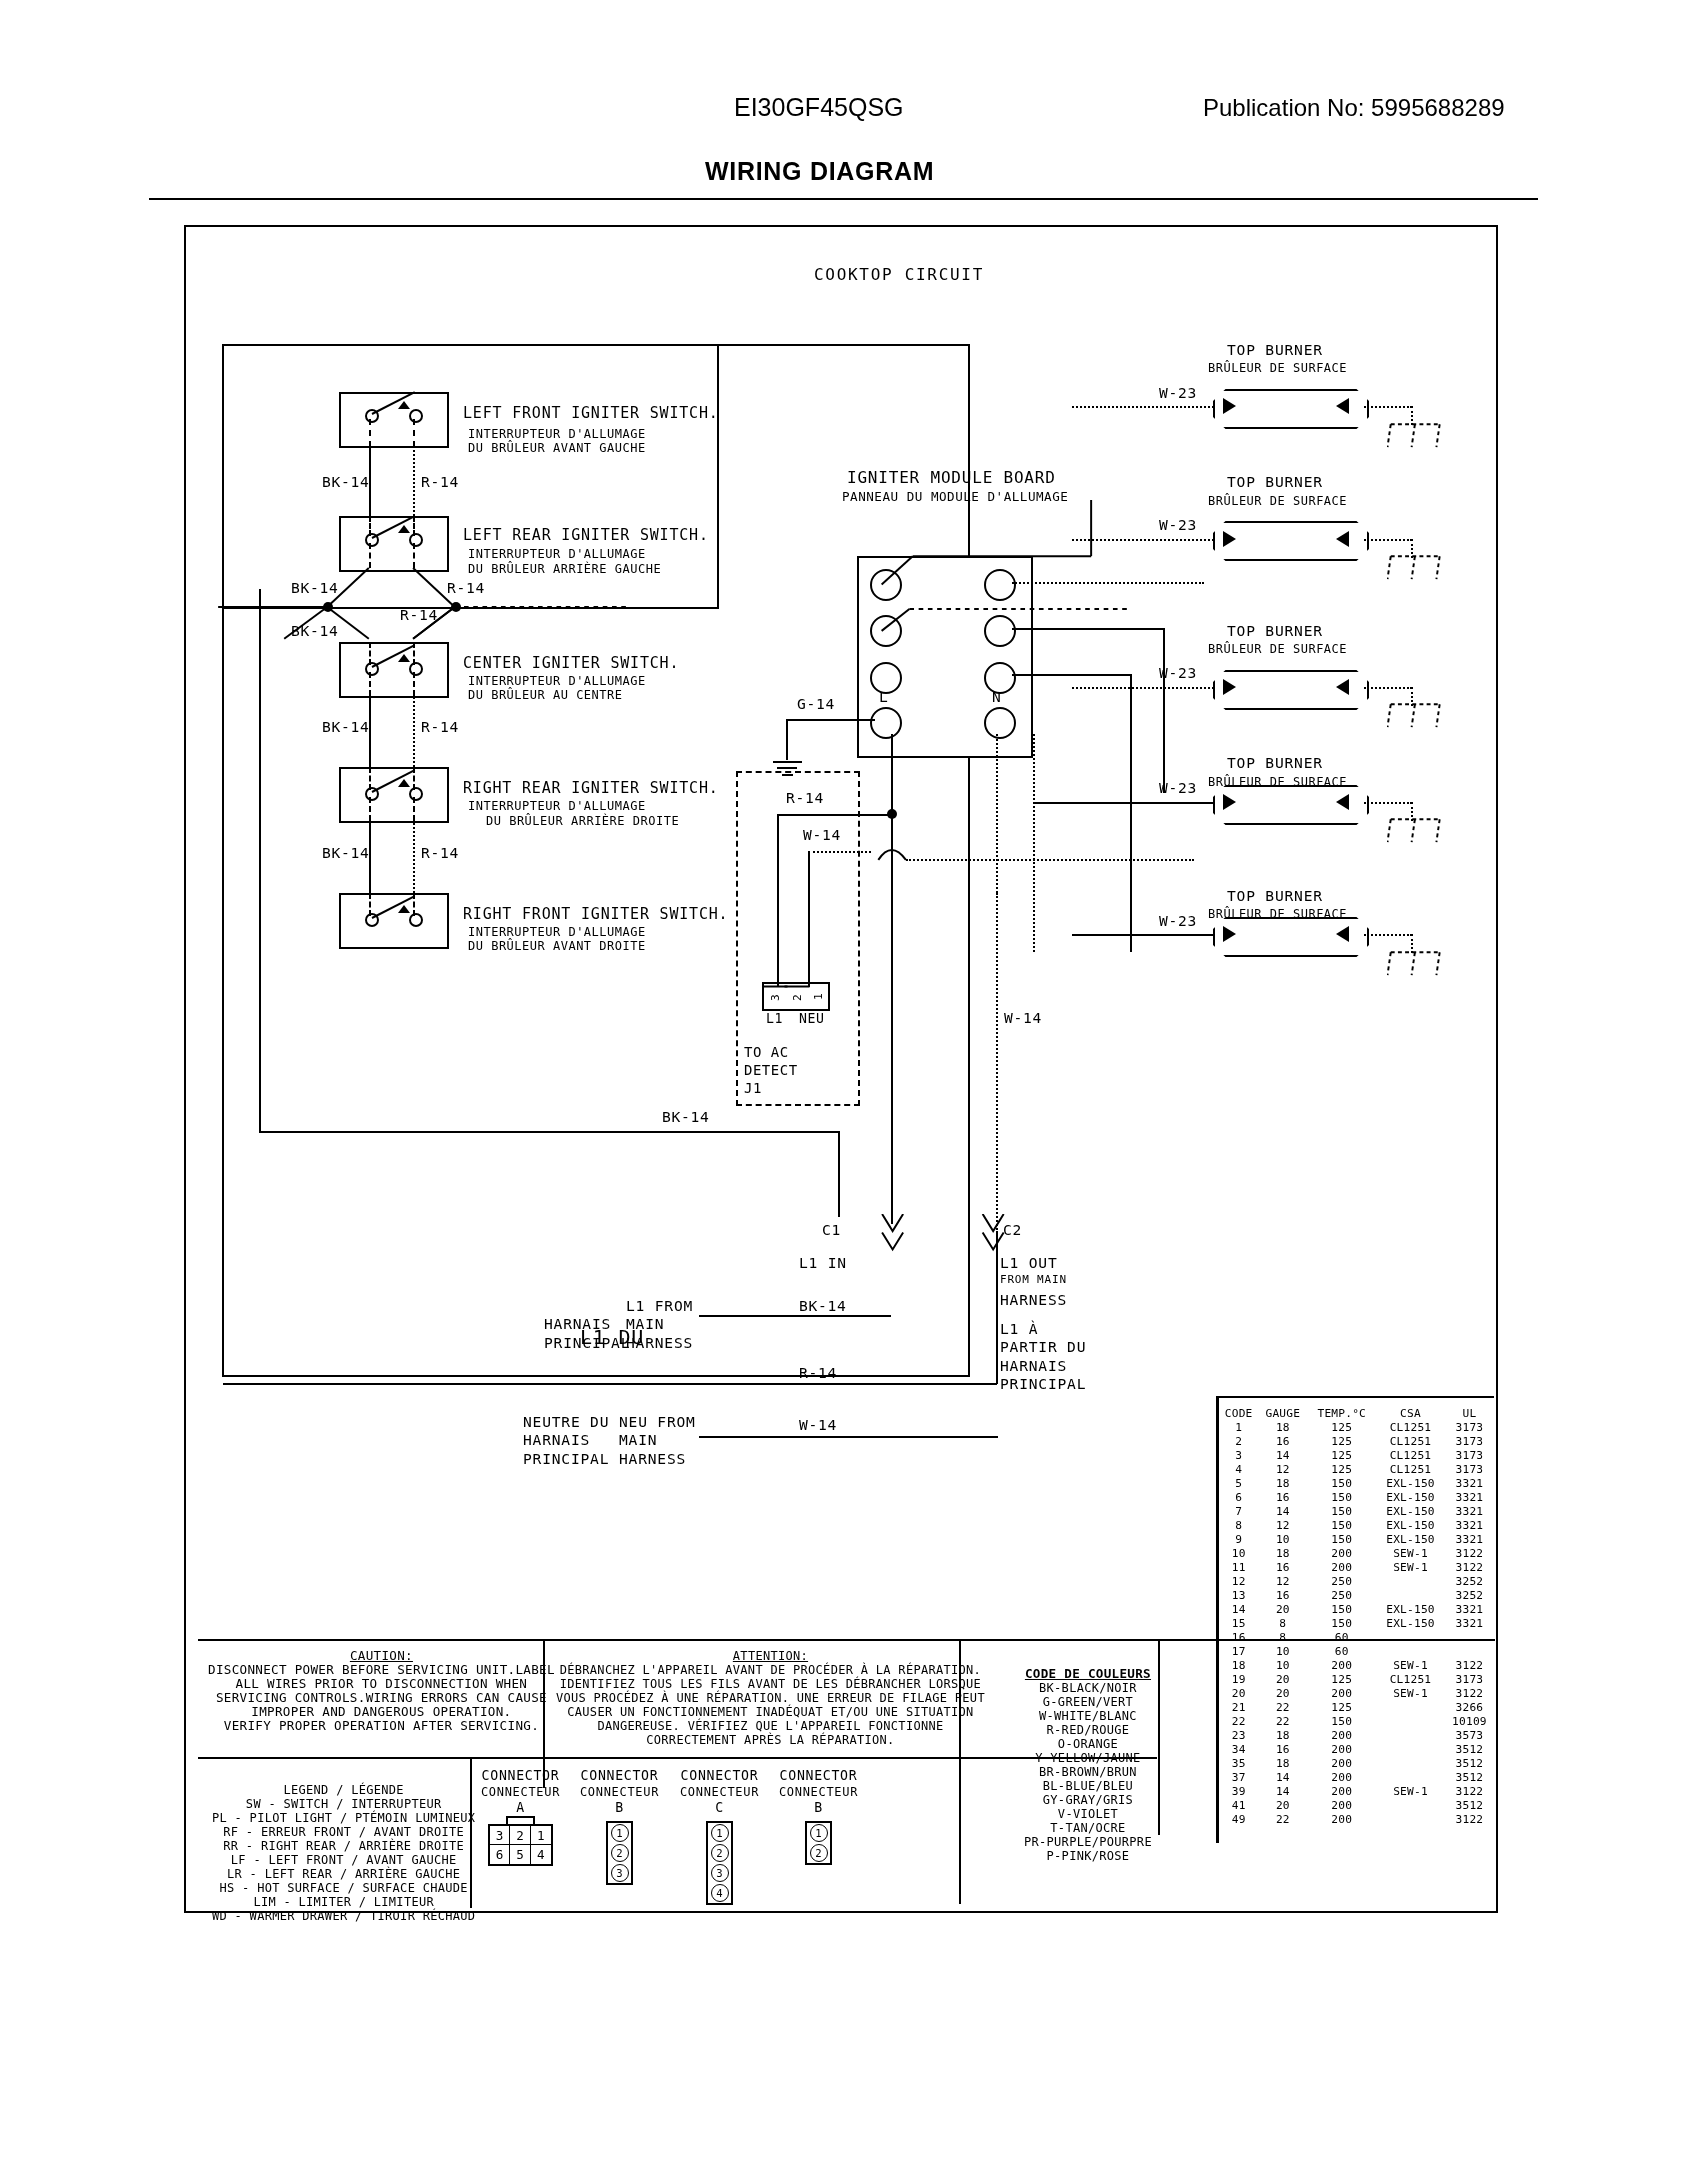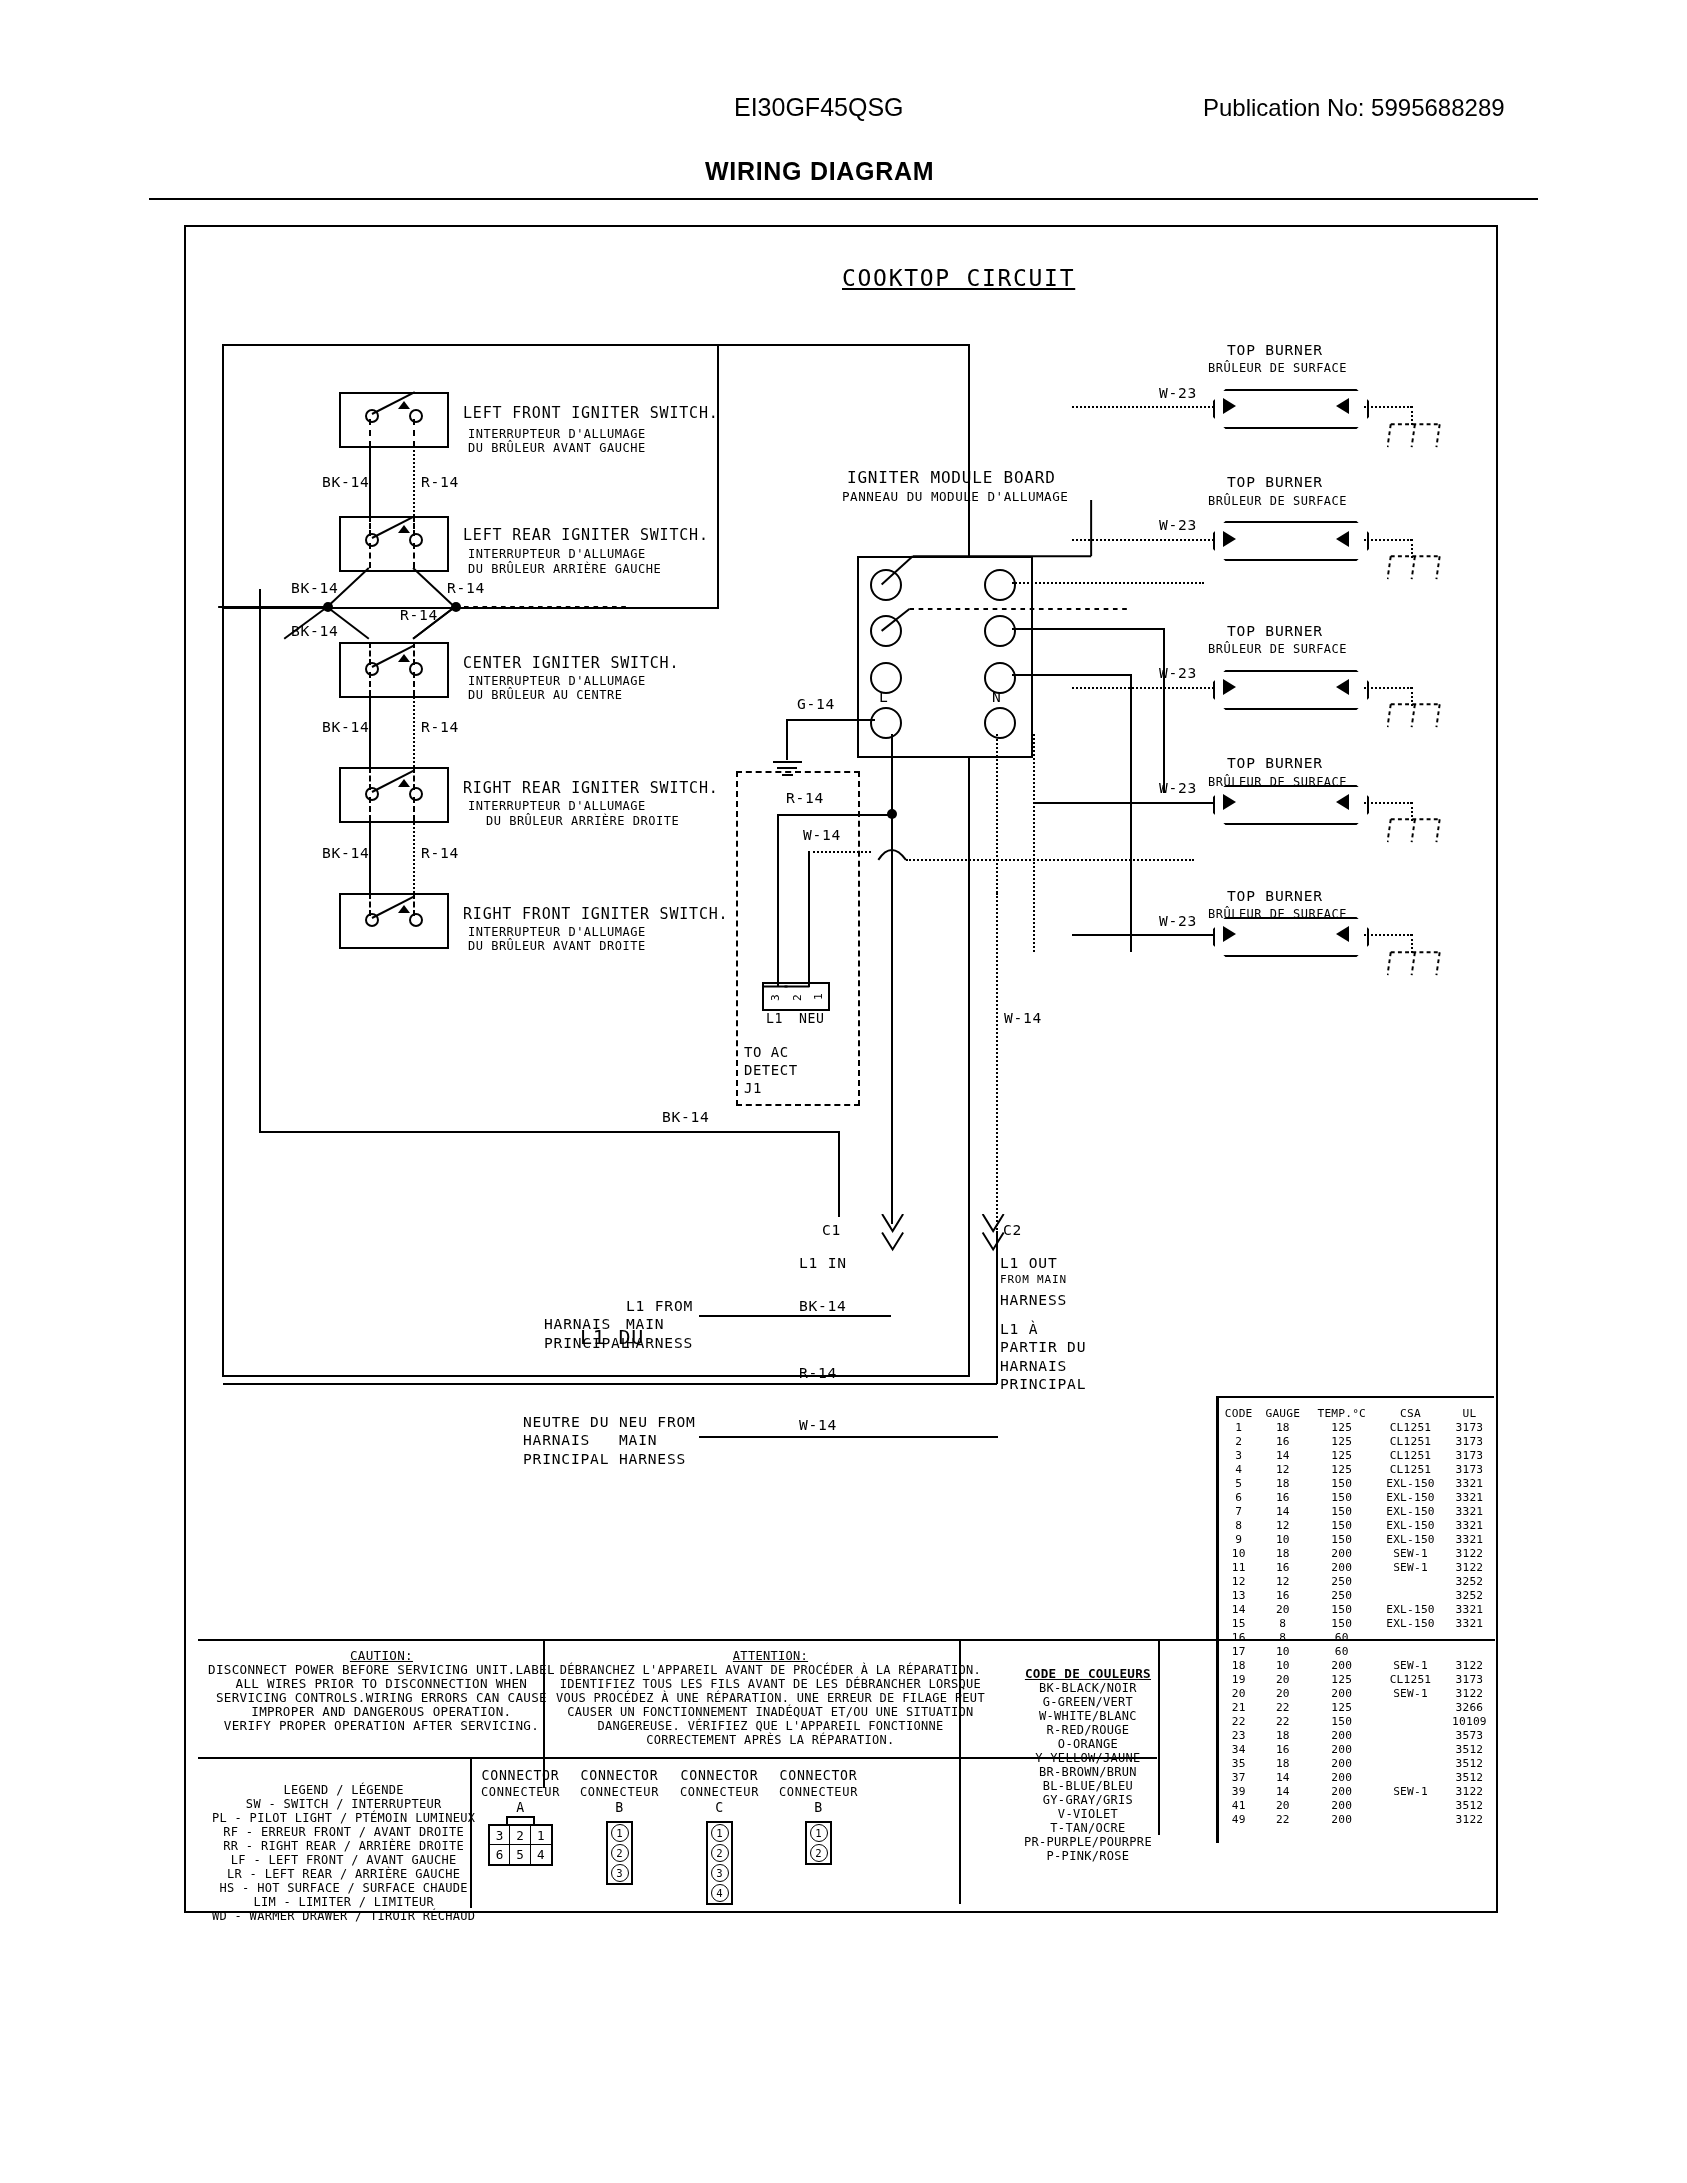--- a/index.html
+++ b/index.html
@@ -40,23 +40,22 @@
   #inner-box {
     left: 222px; top: 344px; width: 744px; height: 1029px;
     border: 2px solid #000;
   }
   #switch-group-box {
     left: 222px; top: 344px; width: 493px; height: 261px;
     border: 2px solid #000;
   }
 
   #cooktop-title {
-    left: 842px; top: 265px;
-    font-size: 23px; letter-spacing: 1.7px;
-    text-decoration: underline;
+    left: 814px; top: 265px;
+    font-size: 16px; letter-spacing: 1.7px;
   }
 
   
   .wire-h { background: #000; height: 2px; }
   .wire-v { background: #000; width: 2px; }
   .wire-h.dash {
     background: none; height: 0; border-top: 2px dotted #000;
   }
   .wire-v.dash {
     background: none; width: 0; border-left: 2px dotted #000;

